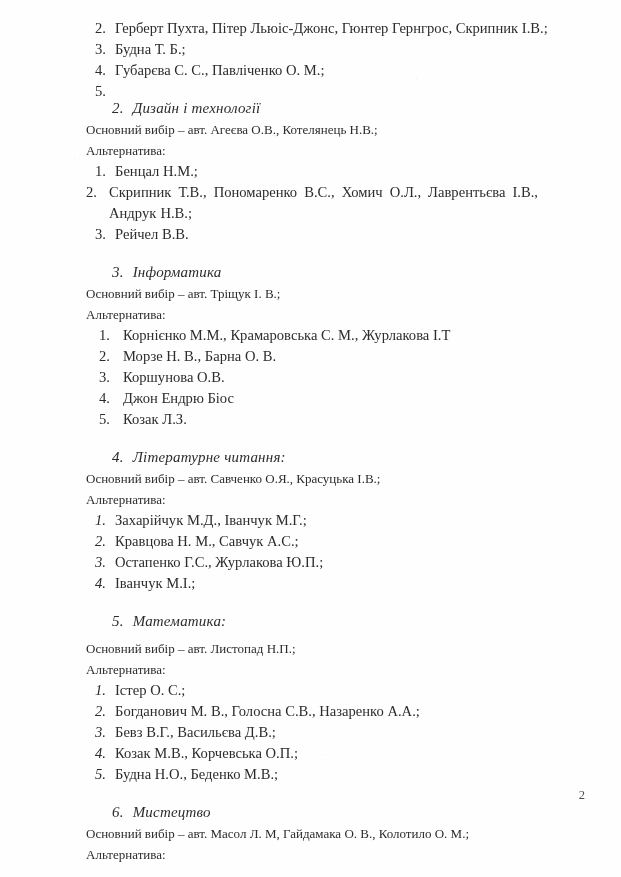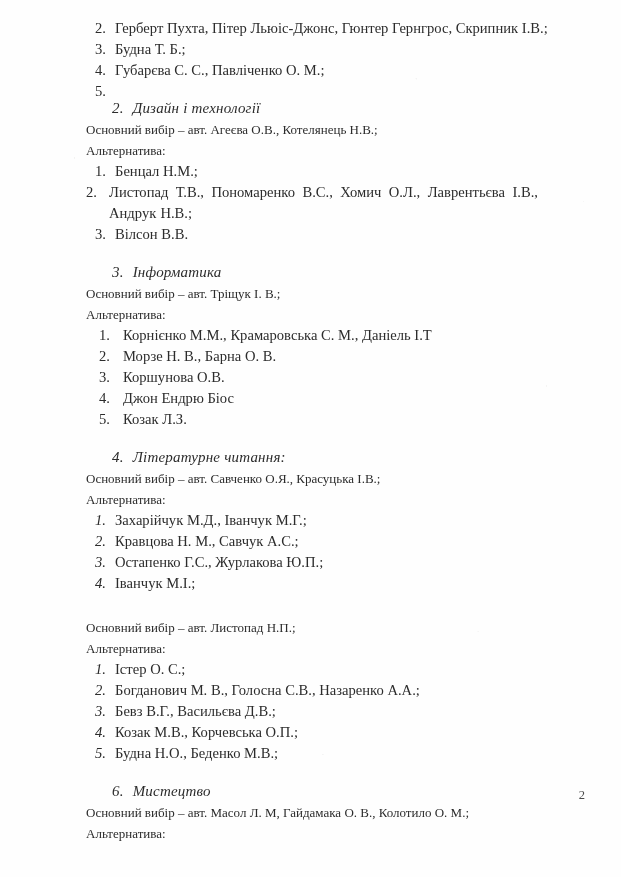--- a/index.html
+++ b/index.html
@@ -145,39 +145,39 @@
         <span class="num">2.</span><span>Дизайн і технології</span>
       </div>
       <div class="line">Основний вибір – авт. Агеєва О.В., Котелянець Н.В.;</div>
       <div class="line">Альтернатива:</div>
       <ol class="lst">
         <li>
           <span class="n">1.</span><span class="txt">Бенцал Н.М.;</span>
         </li>
         <li class="justify">
           <span class="n">2.</span>
-            <span class="txt">Листопад Т.В., Пономаренко В.С., Хомич О.Л., Лаврентьєва І.В., Андрук Н.В.;</span>
-        </li>
-        <li>
-          <span class="n">3.</span><span class="txt">Вілсон В.В.</span>
+            <span class="txt">Скрипник Т.В., Пономаренко В.С., Хомич О.Л., Лаврентьєва І.В., Андрук Н.В.;</span>
+        </li>
+        <li>
+          <span class="n">3.</span><span class="txt">Рейчел В.В.</span>
         </li>
       </ol>
     </div>
 
     <div class="gap-lg"></div>
 
     <div class="section">
       <div class="sec-head">
         <span class="num">3.</span><span>Інформатика</span>
       </div>
       <div class="line">Основний вибір – авт. Тріщук І. В.;</div>
       <div class="line">Альтернатива:</div>
       <ol class="lst wide">
         <li>
-          <span class="n">1.</span><span class="txt">Корнієнко М.М., Крамаровська С. М., Даніель І.Т</span>
+          <span class="n">1.</span><span class="txt">Корнієнко М.М., Крамаровська С. М., Журлакова І.Т</span>
         </li>
         <li>
           <span class="n">2.</span><span class="txt">Морзе Н. В., Барна О. В.</span>
         </li>
         <li>
           <span class="n">3.</span><span class="txt">Коршунова О.В.</span>
         </li>
         <li>
           <span class="n">4.</span><span class="txt">Джон Ендрю Біос</span>
         </li>
@@ -207,20 +207,23 @@
         </li>
         <li>
           <span class="n">4.</span><span class="txt">Іванчук М.І.;</span>
         </li>
       </ol>
     </div>
 
     <div class="gap-lg"></div>
 
     <div class="section">
+      <div class="sec-head">
+        <span class="num">5.</span><span>Математика:</span>
+      </div>
       <div class="gap-sm"></div>
       <div class="line">Основний вибір – авт. Листопад Н.П.;</div>
       <div class="line">Альтернатива:</div>
       <ol class="lst italnum">
         <li>
           <span class="n">1.</span><span class="txt">Істер О. С.;</span>
         </li>
         <li>
           <span class="n">2.</span><span class="txt">Богданович М. В., Голосна С.В., Назаренко А.А.;</span>
         </li>

